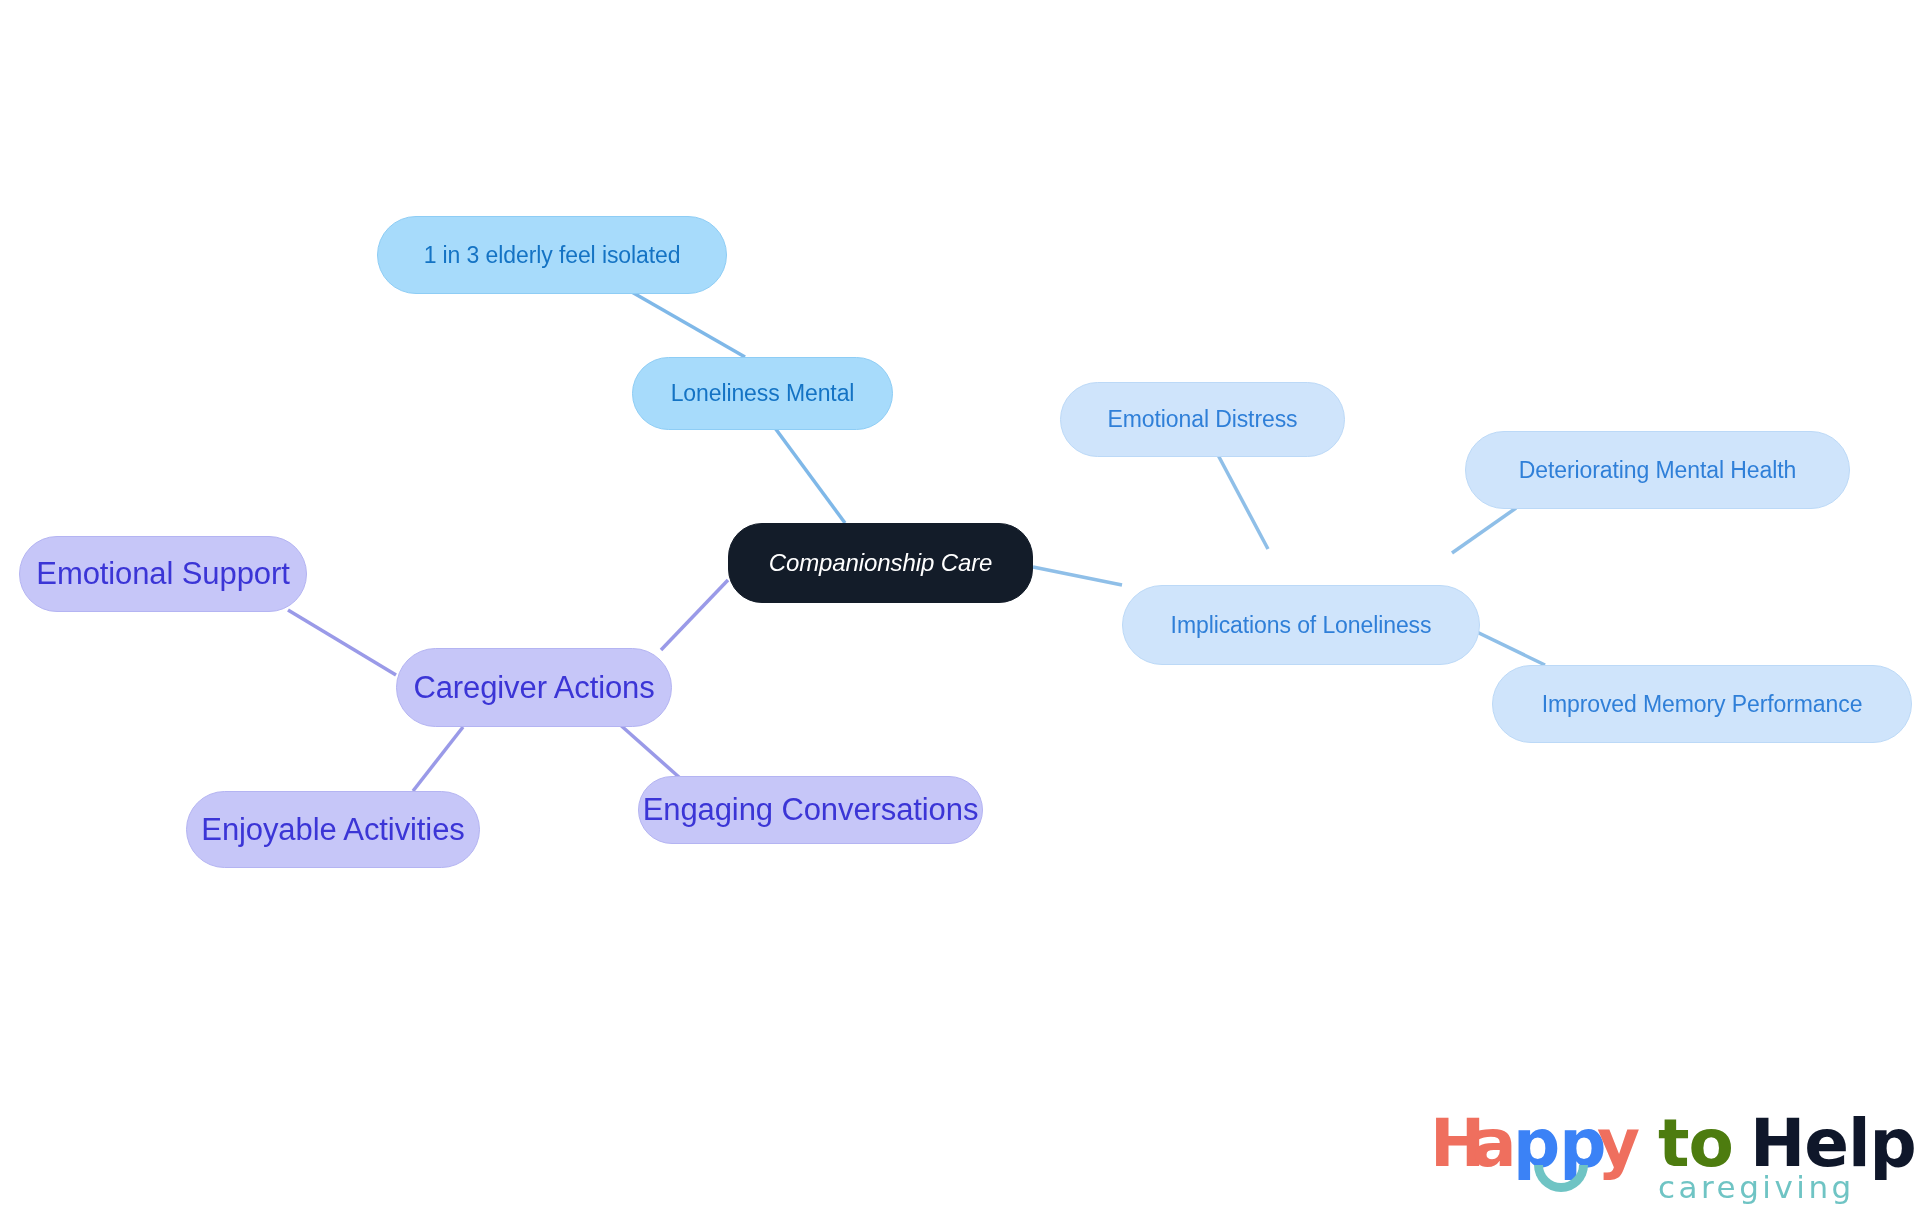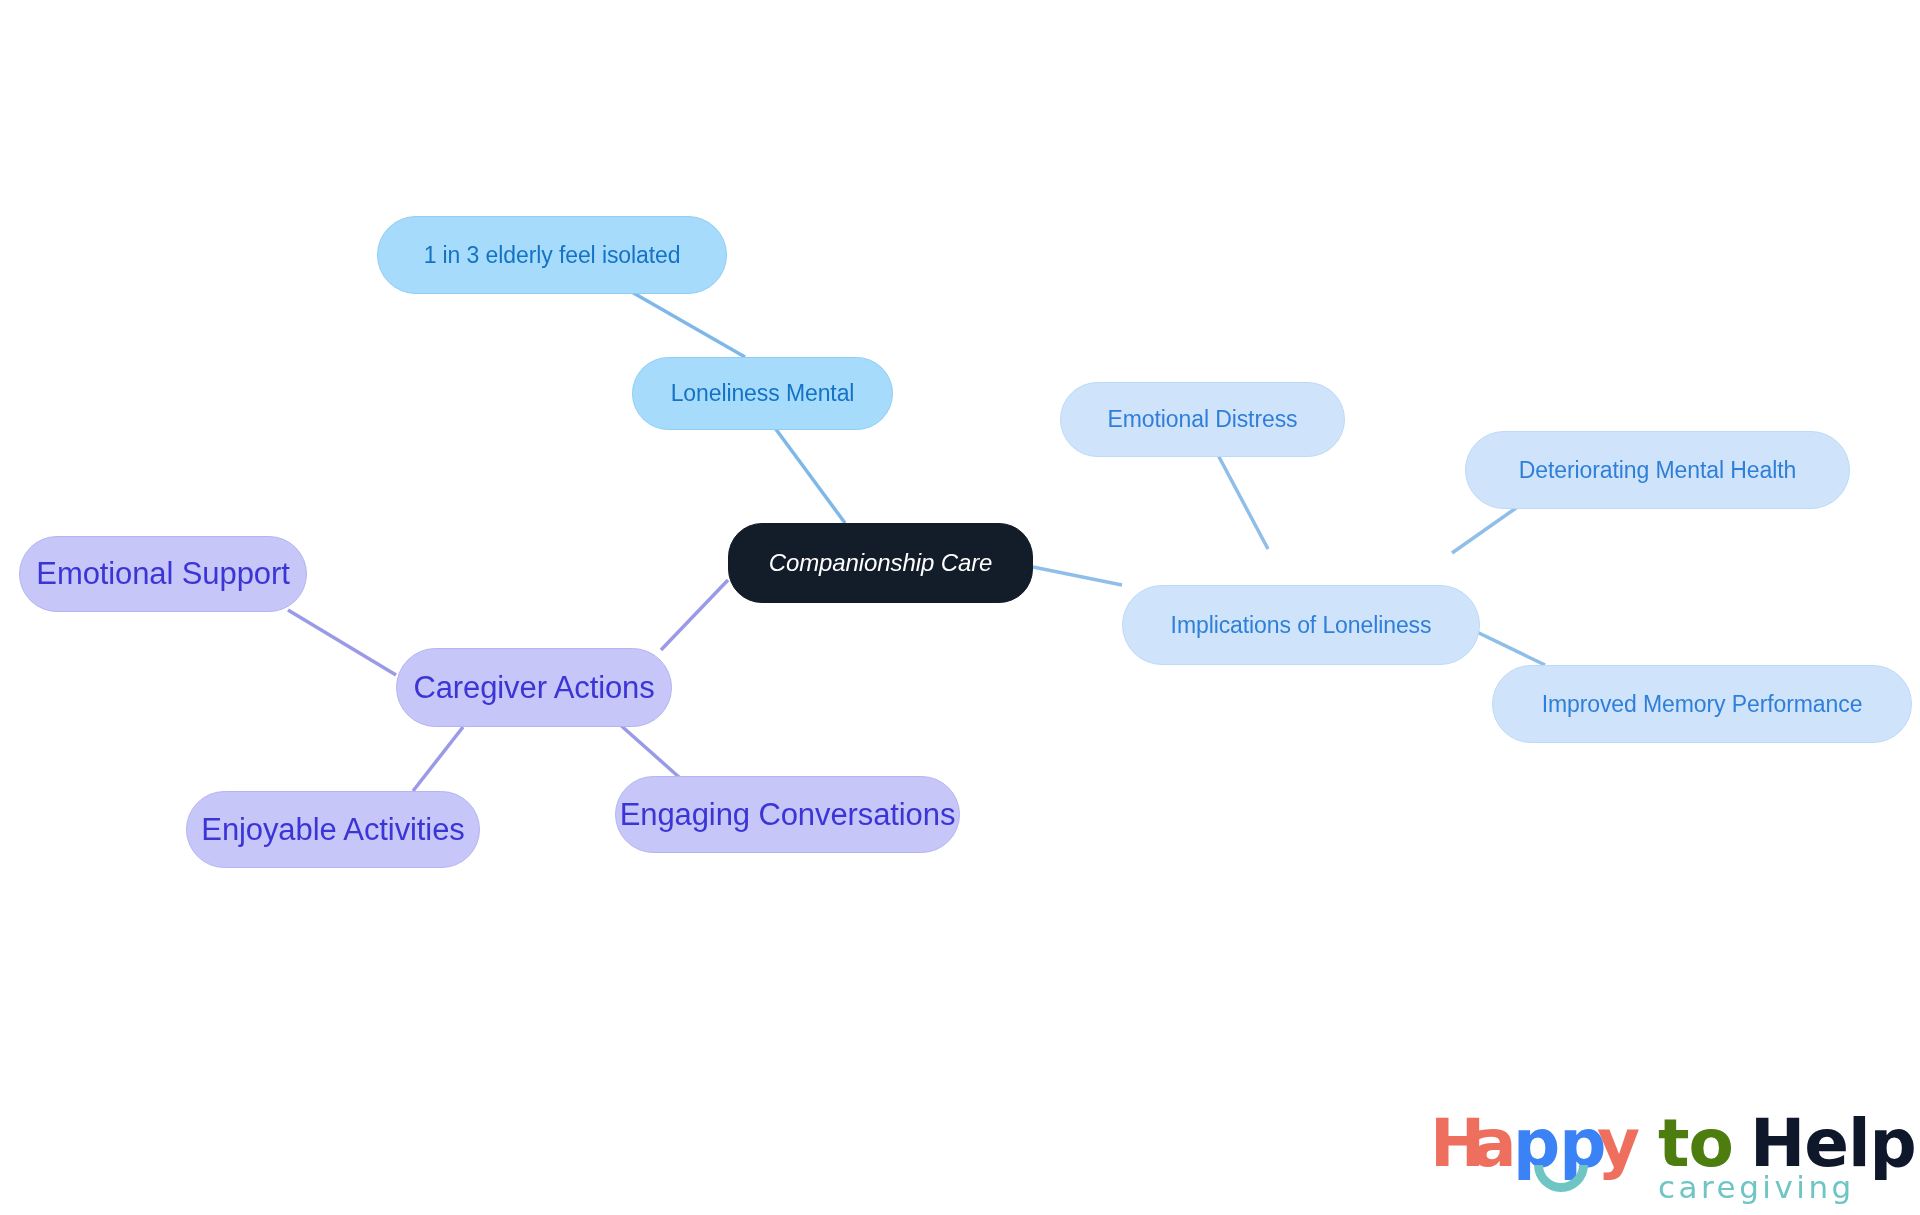--- a/index.html
+++ b/index.html
@@ -173,21 +173,21 @@
   </div>
 
   <div class="node node-purple" style="left:396px; top:648px; width:276px; height:79px;">
     <span>Caregiver Actions</span>
   </div>
 
   <div class="node node-purple" style="left:186px; top:791px; width:294px; height:77px;">
     <span>Enjoyable Activities</span>
   </div>
 
-  <div class="node node-purple" style="left:615px; top:776px; width:345px; height:77px;">
+  <div class="node node-purple" style="left:638px; top:776px; width:345px; height:68px;">
     <span>Engaging Conversations</span>
   </div>
 
   <div id="logo">
     <span class="logo-word logo-h1">H</span>
     <span class="logo-word logo-a">a</span>
     <span class="logo-word logo-pp">pp</span>
     <span class="logo-word logo-y">y</span>
     <span class="logo-word logo-to">to</span>
     <span class="logo-word logo-help">Help</span>

